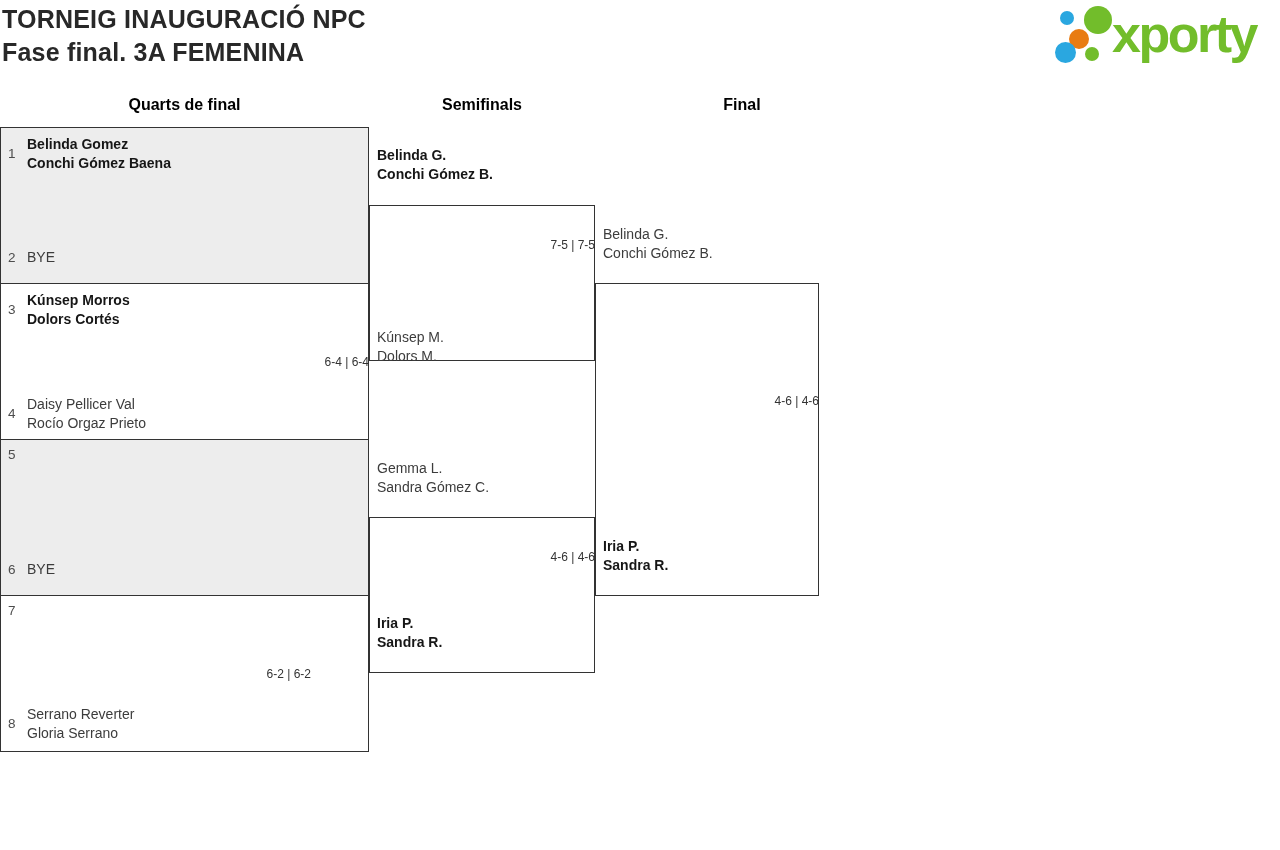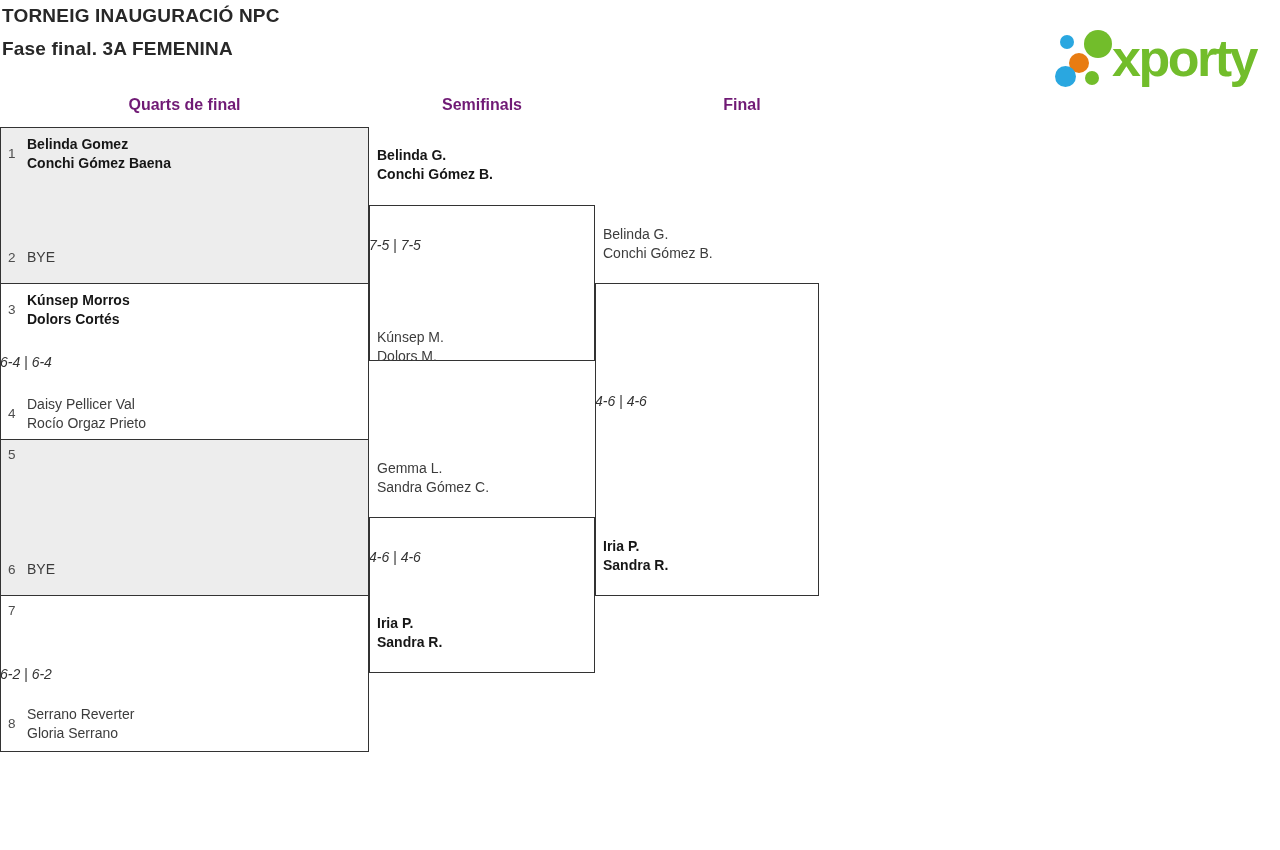--- a/index.html
+++ b/index.html
@@ -5,44 +5,44 @@
   html, body { margin:0; padding:0; background:#ffffff; }
   body {
     width:1280px; height:850px; position:relative; overflow:hidden;
     font-family:"Liberation Sans","DejaVu Sans",sans-serif;
     -webkit-font-smoothing:antialiased;
   }
 
   
   .title-line {
     position:absolute; left:2px;
-    font-size:19px; font-weight:700; letter-spacing:0.2px;
+    font-size:25px; font-weight:700; letter-spacing:0.2px;
     color:#282828; white-space:nowrap;
   }
   #title1 { top:5px; }
   #title2 { top:38px; }
 
   
-  .logo { position:absolute; left:1050px; top:0; width:230px; height:66px; cursor:pointer;margin-top:24px; }
+  .logo { position:absolute; left:1050px; top:0; width:230px; height:66px; cursor:pointer; }
   .dot { position:absolute; border-radius:50%; }
   .dot-blue-sm   { left:10px; top:11px; width:14px; height:14px; background:#2aa7e0; }
   .dot-green-lg  { left:34px; top:6px;  width:28px; height:28px; background:#72bd2b; }
   .dot-orange    { left:19px; top:29px; width:20px; height:20px; background:#e87c12; }
   .dot-blue-lg   { left:5px;  top:42px; width:21px; height:21px; background:#2aa7e0; }
   .dot-green-sm  { left:35px; top:47px; width:14px; height:14px; background:#72bd2b; }
   .logo-text {
     position:absolute; left:62px; top:6px;
     font-size:52px; line-height:56px; font-weight:700; letter-spacing:-2.5px;
     color:#72bd2b;
   }
 
   
   .col-header {
     position:absolute; top:96px; text-align:center;
-    font-size:16px; font-weight:700; color:#701a75;
+    font-size:16px; font-weight:700; color:#000000;
   }
   #colh-qf    { left:0;     width:369px; }
   #colh-sf    { left:369px; width:226px; }
   #colh-final { left:630px; width:224px; }
 
   
   .qf-wrap {
     position:absolute; left:0; top:127px; width:369px; height:625px;
     border:1px solid #333; box-sizing:border-box; overflow:hidden;
   }
@@ -79,22 +79,22 @@
   #sf1p1 { top:146px; }
   #sf1p2 { top:303px;margin-top:25px; }
   #sf2p1 { top:459px; }
   #sf2p2 { top:614px; }
   .adv.final-col { left:603px; }
   #fp1 { top:225px; }
   #fp2 { top:537px; }
 
   
   .score {
-    position:absolute; text-align:left;
-    font-size:14px; line-height:18.5px; color:#333; white-space:nowrap;font-style:italic;
+    position:absolute; text-align:right;
+    font-size:12px; line-height:18.5px; color:#333; white-space:nowrap;
   }
   #score-qf2 { left:0;     width:369px; top:353px; }
   #score-qf4 { left:0;     width:311px; top:665px; }
   #score-sf1 { left:369px; width:226px; top:236px; }
   #score-sf2 { left:369px; width:226px; top:548px; }
   #score-f   { left:595px; width:224px; top:392px; }
 </style>
 </head>
 <body>
 

